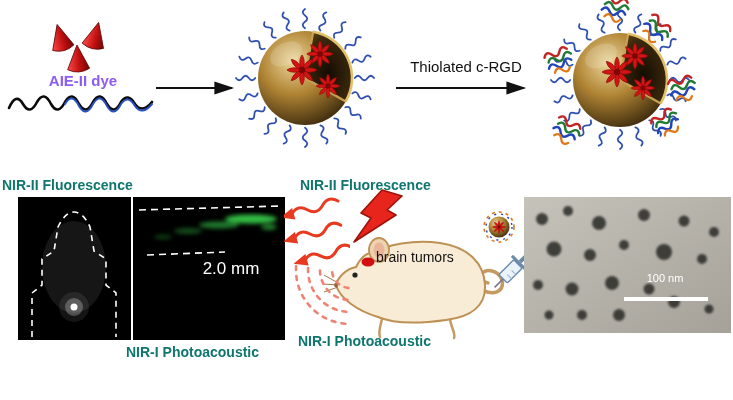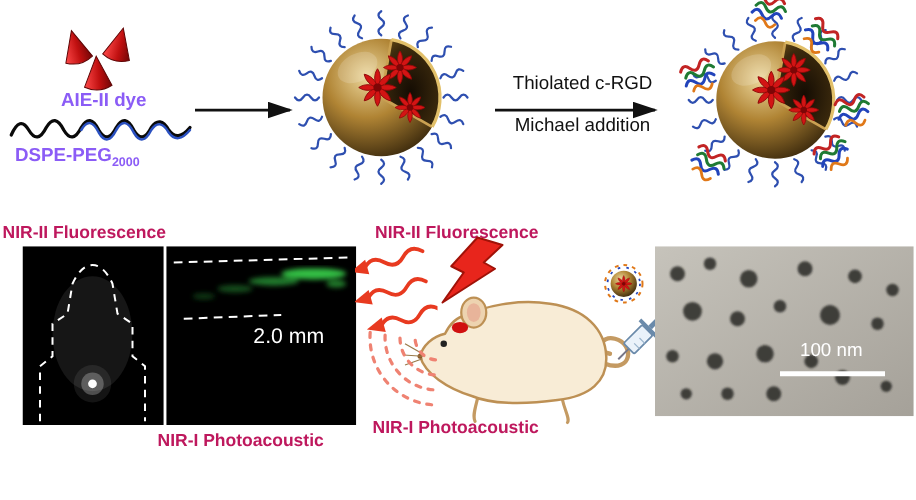--- a/index.html
+++ b/index.html
@@ -1,20 +1,20 @@
 <!DOCTYPE html>
 <html><head>
 <meta charset="utf-8">
 <style>
   html,body{margin:0;padding:0;background:#fff;}
   #canvas{position:relative;width:733px;height:400px;background:#ffffff;overflow:hidden;
           font-family:"Liberation Sans", sans-serif;color:#111;}
   .abs{position:absolute;}
   .lbl{font-weight:bold;font-size:15px;color:#8b5cf6;white-space:nowrap;}
-  .lbl-sm{font-weight:bold;font-size:14px;color:#be185d;white-space:nowrap;}
+  .lbl-sm{font-weight:bold;font-size:14px;color:#0f766e;white-space:nowrap;}
   .lbl-reg{font-weight:normal;font-size:15px;color:#111;white-space:nowrap;}
   .center{text-align:center;}
   .white{color:#fff;}
   sub{font-size:10px;}
   svg{display:block;}
 </style>
 </head>
 <body>
 
 <div id="canvas">
@@ -106,37 +106,33 @@
     <use href="#cone" transform="translate(8,4) rotate(-15 11 15)"></use>
     <use href="#cone" transform="translate(42,2) rotate(14 11 15)"></use>
     <use href="#cone" transform="translate(25,25) rotate(-4 11 15)"></use>
   </svg>
   <div class="abs lbl center" style="left:28px;top:72px;width:110px">AIE-II dye</div>
 
   <svg class="abs" style="left:6px;top:90px" width="152" height="30" viewBox="0 0 152 30">
     <path d="M3,18 Q10,2 17,14 Q24,26 31,12 Q38,0 45,14 Q52,26 59,12 Q66,0 73,14 Q80,26 87,12 Q94,0 101,14 Q108,26 115,12 Q122,2 129,14 Q136,24 146,12" fill="none" stroke="#0a0a0a" stroke-width="2.6" stroke-linecap="round"></path>
     <path d="M59,14 Q66,2 73,16 Q80,28 87,14 Q94,2 101,16 Q108,28 115,14 Q122,4 129,16 Q136,26 146,14" fill="none" stroke="#2a50c0" stroke-width="2" stroke-linecap="round"></path>
   </svg>
-  <div class="abs lbl" style="left:12px;top:116px">
-    <span>DSPE-PEG</span><sub>2000</sub>
-  </div>
 
   <svg class="abs" style="left:152px;top:76px" width="95" height="24" viewBox="0 0 95 24">
     <line x1="4" y1="12" x2="80" y2="12" stroke="#111" stroke-width="2.2" marker-end="url(#mArr)"></line>
   </svg>
 
   <svg class="abs" style="left:238px;top:4px;overflow:visible" width="135" height="148" viewBox="0 0 135 148">
     <use href="#sphereCore"></use>
   </svg>
 
   <div class="abs lbl-reg center" style="left:396px;top:58px;width:140px">Thiolated c-RGD</div>
   <svg class="abs" style="left:394px;top:76px" width="145" height="24" viewBox="0 0 145 24">
     <line x1="2" y1="12" x2="130" y2="12" stroke="#111" stroke-width="2.2" marker-end="url(#mArr)"></line>
   </svg>
-  <div class="abs lbl-reg center" style="left:396px;top:92px;width:140px">Michael addition</div>
 
   <svg class="abs" style="left:545px;top:0px;overflow:visible" width="150" height="156" viewBox="0 0 150 156">
     <g transform="translate(8,6)">
       <use href="#sphereCore"></use>
       <use href="#ribbons" transform="translate(52,-12) rotate(12)"></use>
       <use href="#ribbons" transform="translate(102,6) rotate(42)"></use>
       <use href="#ribbons" transform="translate(114,74) rotate(-15)"></use>
       <use href="#ribbons" transform="translate(96,114) rotate(-35)"></use>
       <use href="#ribbons" transform="translate(8,108) rotate(28)"></use>
       <use href="#ribbons" transform="translate(-10,48) rotate(-22)"></use>
@@ -198,20 +194,21 @@
     <path d="M162,66 C184,74 186,50 170,46 C158,43 154,56 166,58" fill="none" stroke="#c49a62" stroke-width="3.5" stroke-linecap="round"></path>
     <path d="M60,94 C58,102 56,108 58,112 M128,95 C130,104 134,110 132,113" fill="none" stroke="#c49a62" stroke-width="2.5" stroke-linecap="round"></path>
     <path d="M14,60 C16,52 24,44 34,42 C38,34 44,28 50,28 C64,20 92,14 118,18 C146,22 162,38 163,60 C164,80 150,92 124,95 C95,99 70,98 56,92 C36,86 18,74 14,60 Z" fill="#f8ecd6" stroke="#bd9054" stroke-width="2"></path>
     <ellipse cx="57" cy="25" rx="10" ry="12" fill="#edd3b0" stroke="#bd9054" stroke-width="1.8"></ellipse>
     <ellipse cx="57" cy="25" rx="5.5" ry="7.5" fill="#e8b49a"></ellipse>
     <circle cx="33" cy="50" r="2.6" fill="#222"></circle>
     <circle cx="14" cy="60" r="2" fill="#8a5a2a"></circle>
     <path d="M16,58 L2,50 M16,60 L1,59 M16,62 L2,67" stroke="#9a7a4a" stroke-width="1"></path>
     <ellipse cx="46" cy="37" rx="6.5" ry="4.5" fill="#d01010"></ellipse>
   </svg>
+  <div class="abs" style="left:376px;top:249px;font-size:14px">brain tumors</div>
 
   <svg class="abs" style="left:288px;top:262px" width="70" height="75" viewBox="0 0 70 75">
     <g fill="none" stroke="#ef8272" stroke-width="2.6" stroke-linecap="round" stroke-dasharray="4 6">
       <path d="M60.4,25.9 A18,18 0 0 1 44.1,6.4"></path>
       <path d="M59.4,37.9 A30,30 0 0 1 32.1,5.4"></path>
       <path d="M58.3,49.8 A42,42 0 0 1 20.2,4.3"></path>
       <path d="M57.3,61.8 A54,54 0 0 1 8.2,3.3"></path>
     </g>
   </svg>
 
@@ -260,15 +257,15 @@
         <circle cx="88" cy="86" r="7"></circle>
         <circle cx="125" cy="92" r="5.5"></circle>
       <circle cx="58" cy="118" r="5"></circle>
         <circle cx="95" cy="118" r="6"></circle>
         <circle cx="150" cy="105" r="6"></circle>
       <circle cx="185" cy="112" r="4.5"></circle>
         <circle cx="25" cy="118" r="4.5"></circle>
     </g>
     <rect x="100" y="100" width="84" height="4" fill="#ffffff"></rect>
   </svg>
-  <div class="abs white" style="left:620px;top:272px;width:90px;font-size:15px;text-align:center">100 nm</div>
+  <div class="abs white" style="left:620px;top:272px;width:90px;font-size:11px;text-align:center">100 nm</div>
 
 </div>
 
 </body></html>

